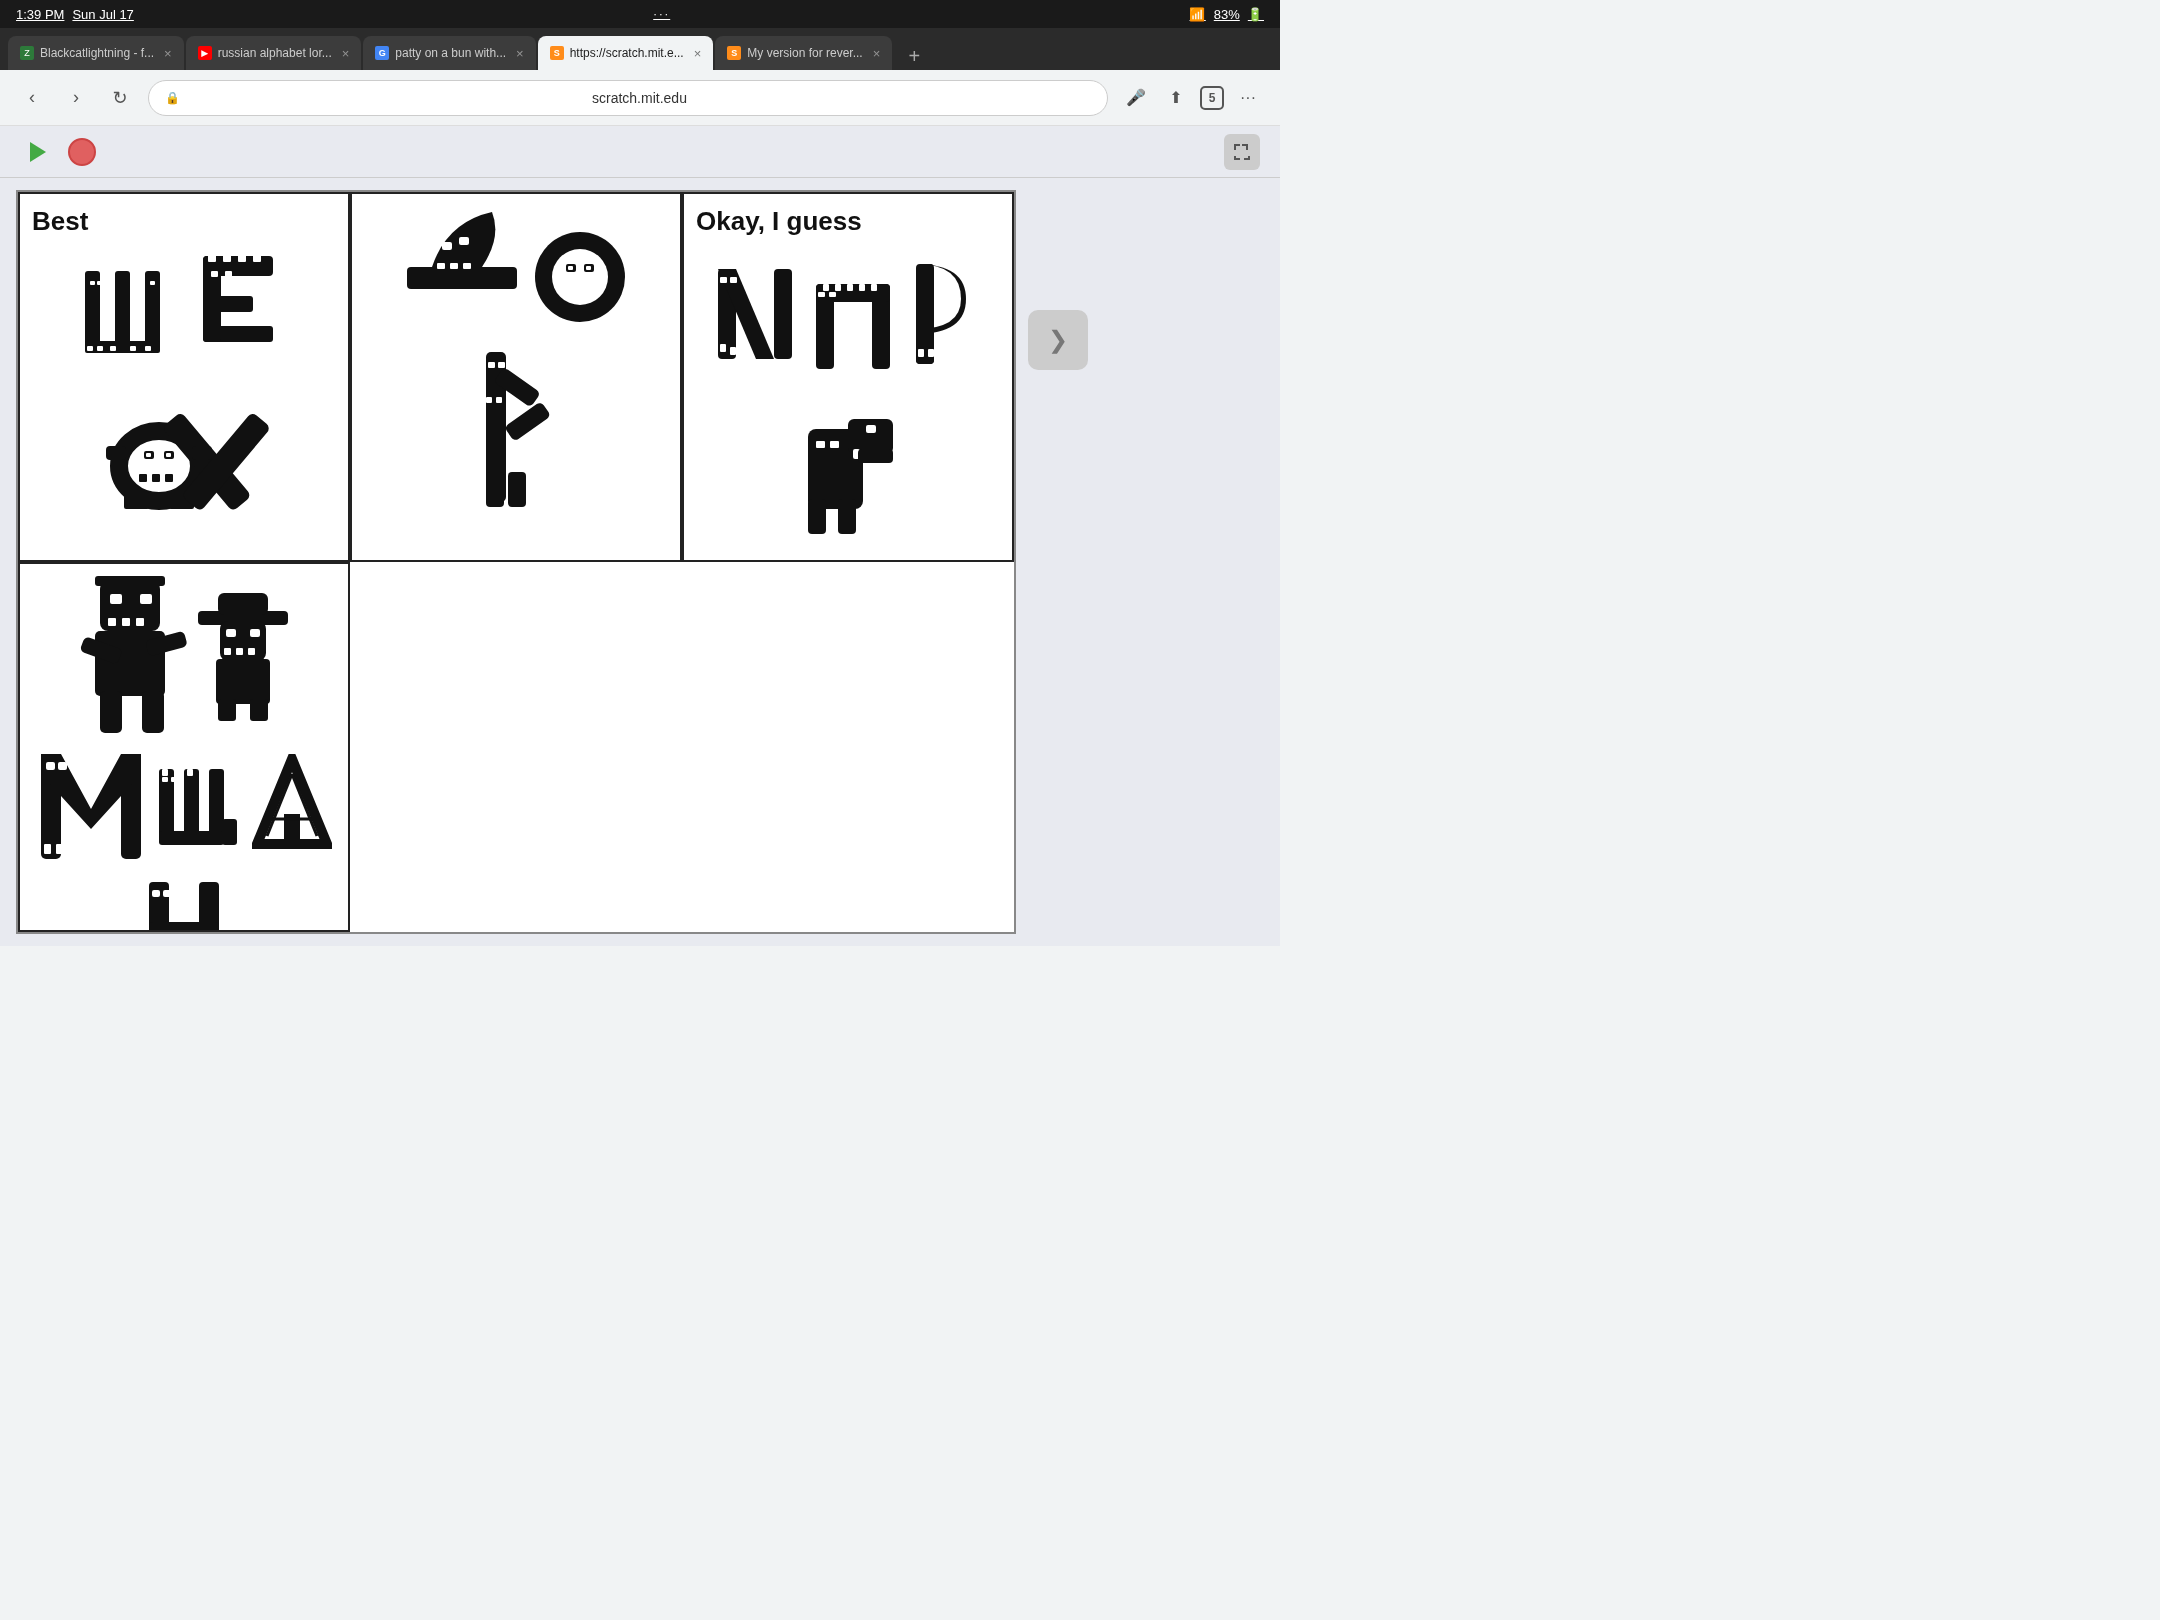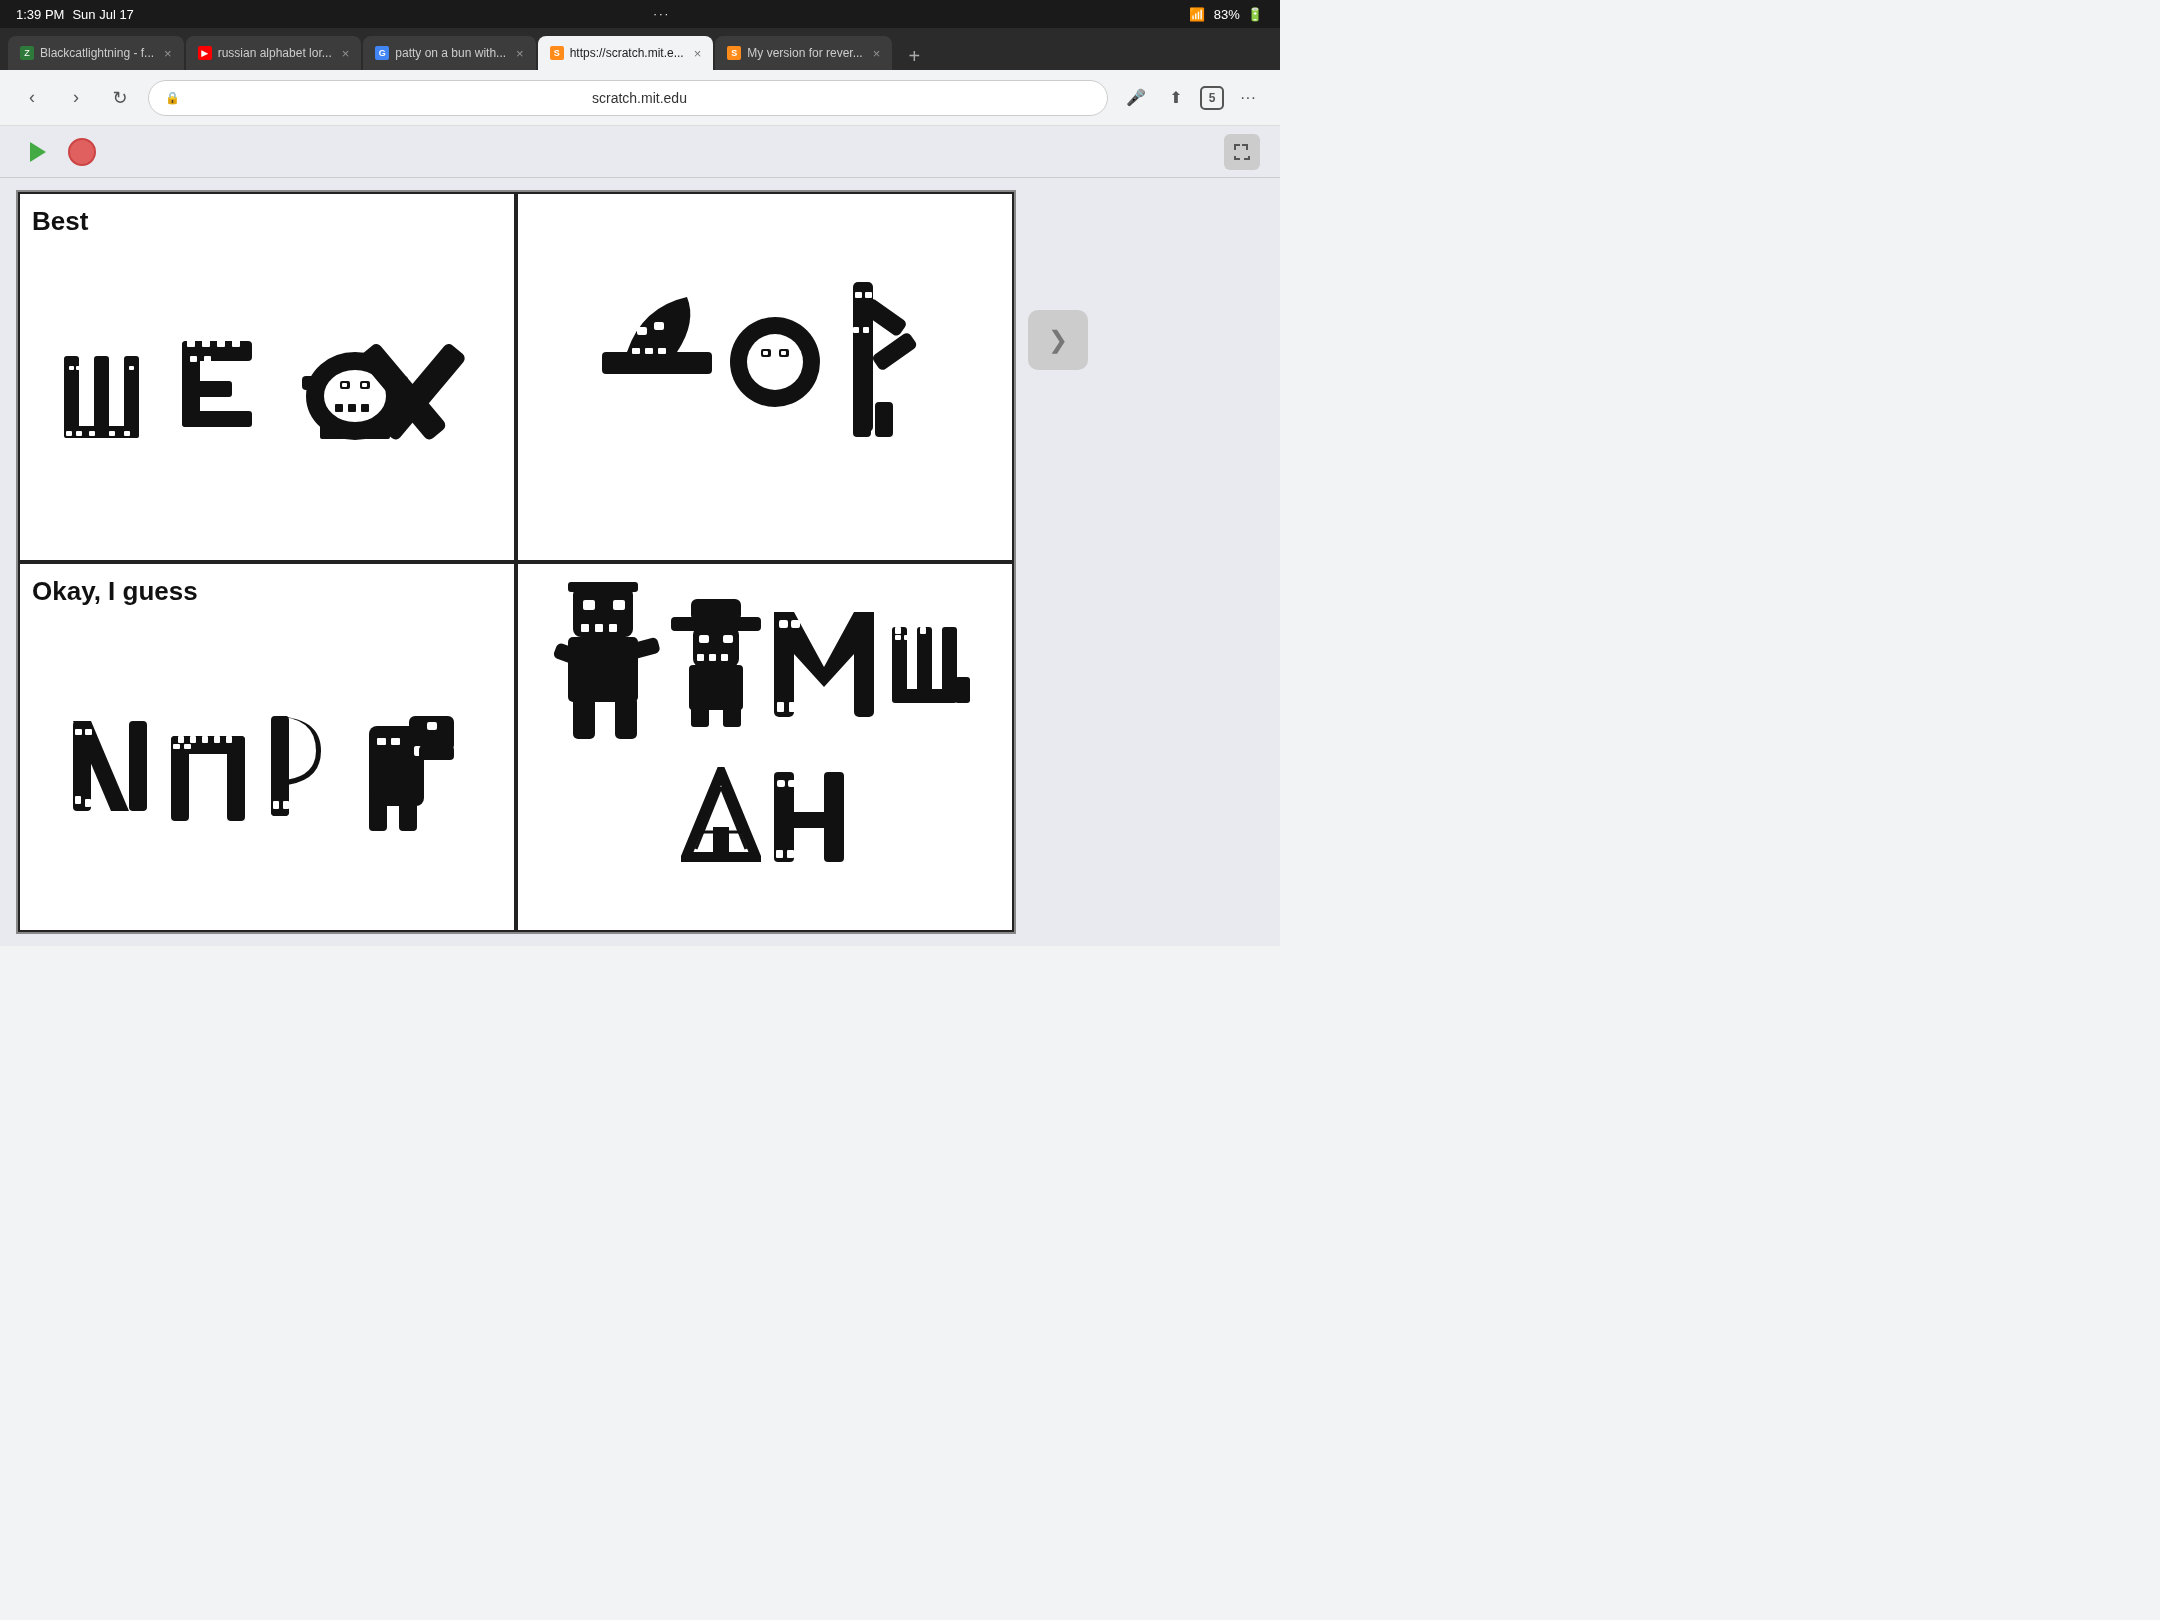--- a/index.html
+++ b/index.html
@@ -16,20 +16,21 @@
     .status-bar {
       background: #1a1a1a;
       color: white;
       height: 28px;
       display: flex;
       align-items: center;
       justify-content: space-between;
       padding: 0 16px;
       font-size: 13px;
       font-weight: 500;
+      text-decoration: underline;
     }
     .status-left { display: flex; gap: 8px; }
     .status-right { display: flex; gap: 8px; align-items: center; }
 
     
     .tab-bar {
       background: #2b2b2b;
       height: 42px;
       display: flex;
       align-items: flex-end;
@@ -209,21 +210,21 @@
     
     .scratch-stage {
       width: 1000px;
       background: white;
       border: 2px solid #888;
       position: relative;
     }
 
     .tier-grid {
       display: grid;
-      grid-template-columns: 1fr 1fr;
+      grid-template-columns: 1fr 1fr 1fr;
       grid-template-rows: 1fr 1fr;
       width: 100%;
       height: 740px;
     }
 
     .tier-cell {
       border: 2px solid #222;
       padding: 12px;
       position: relative;
       background: white;

